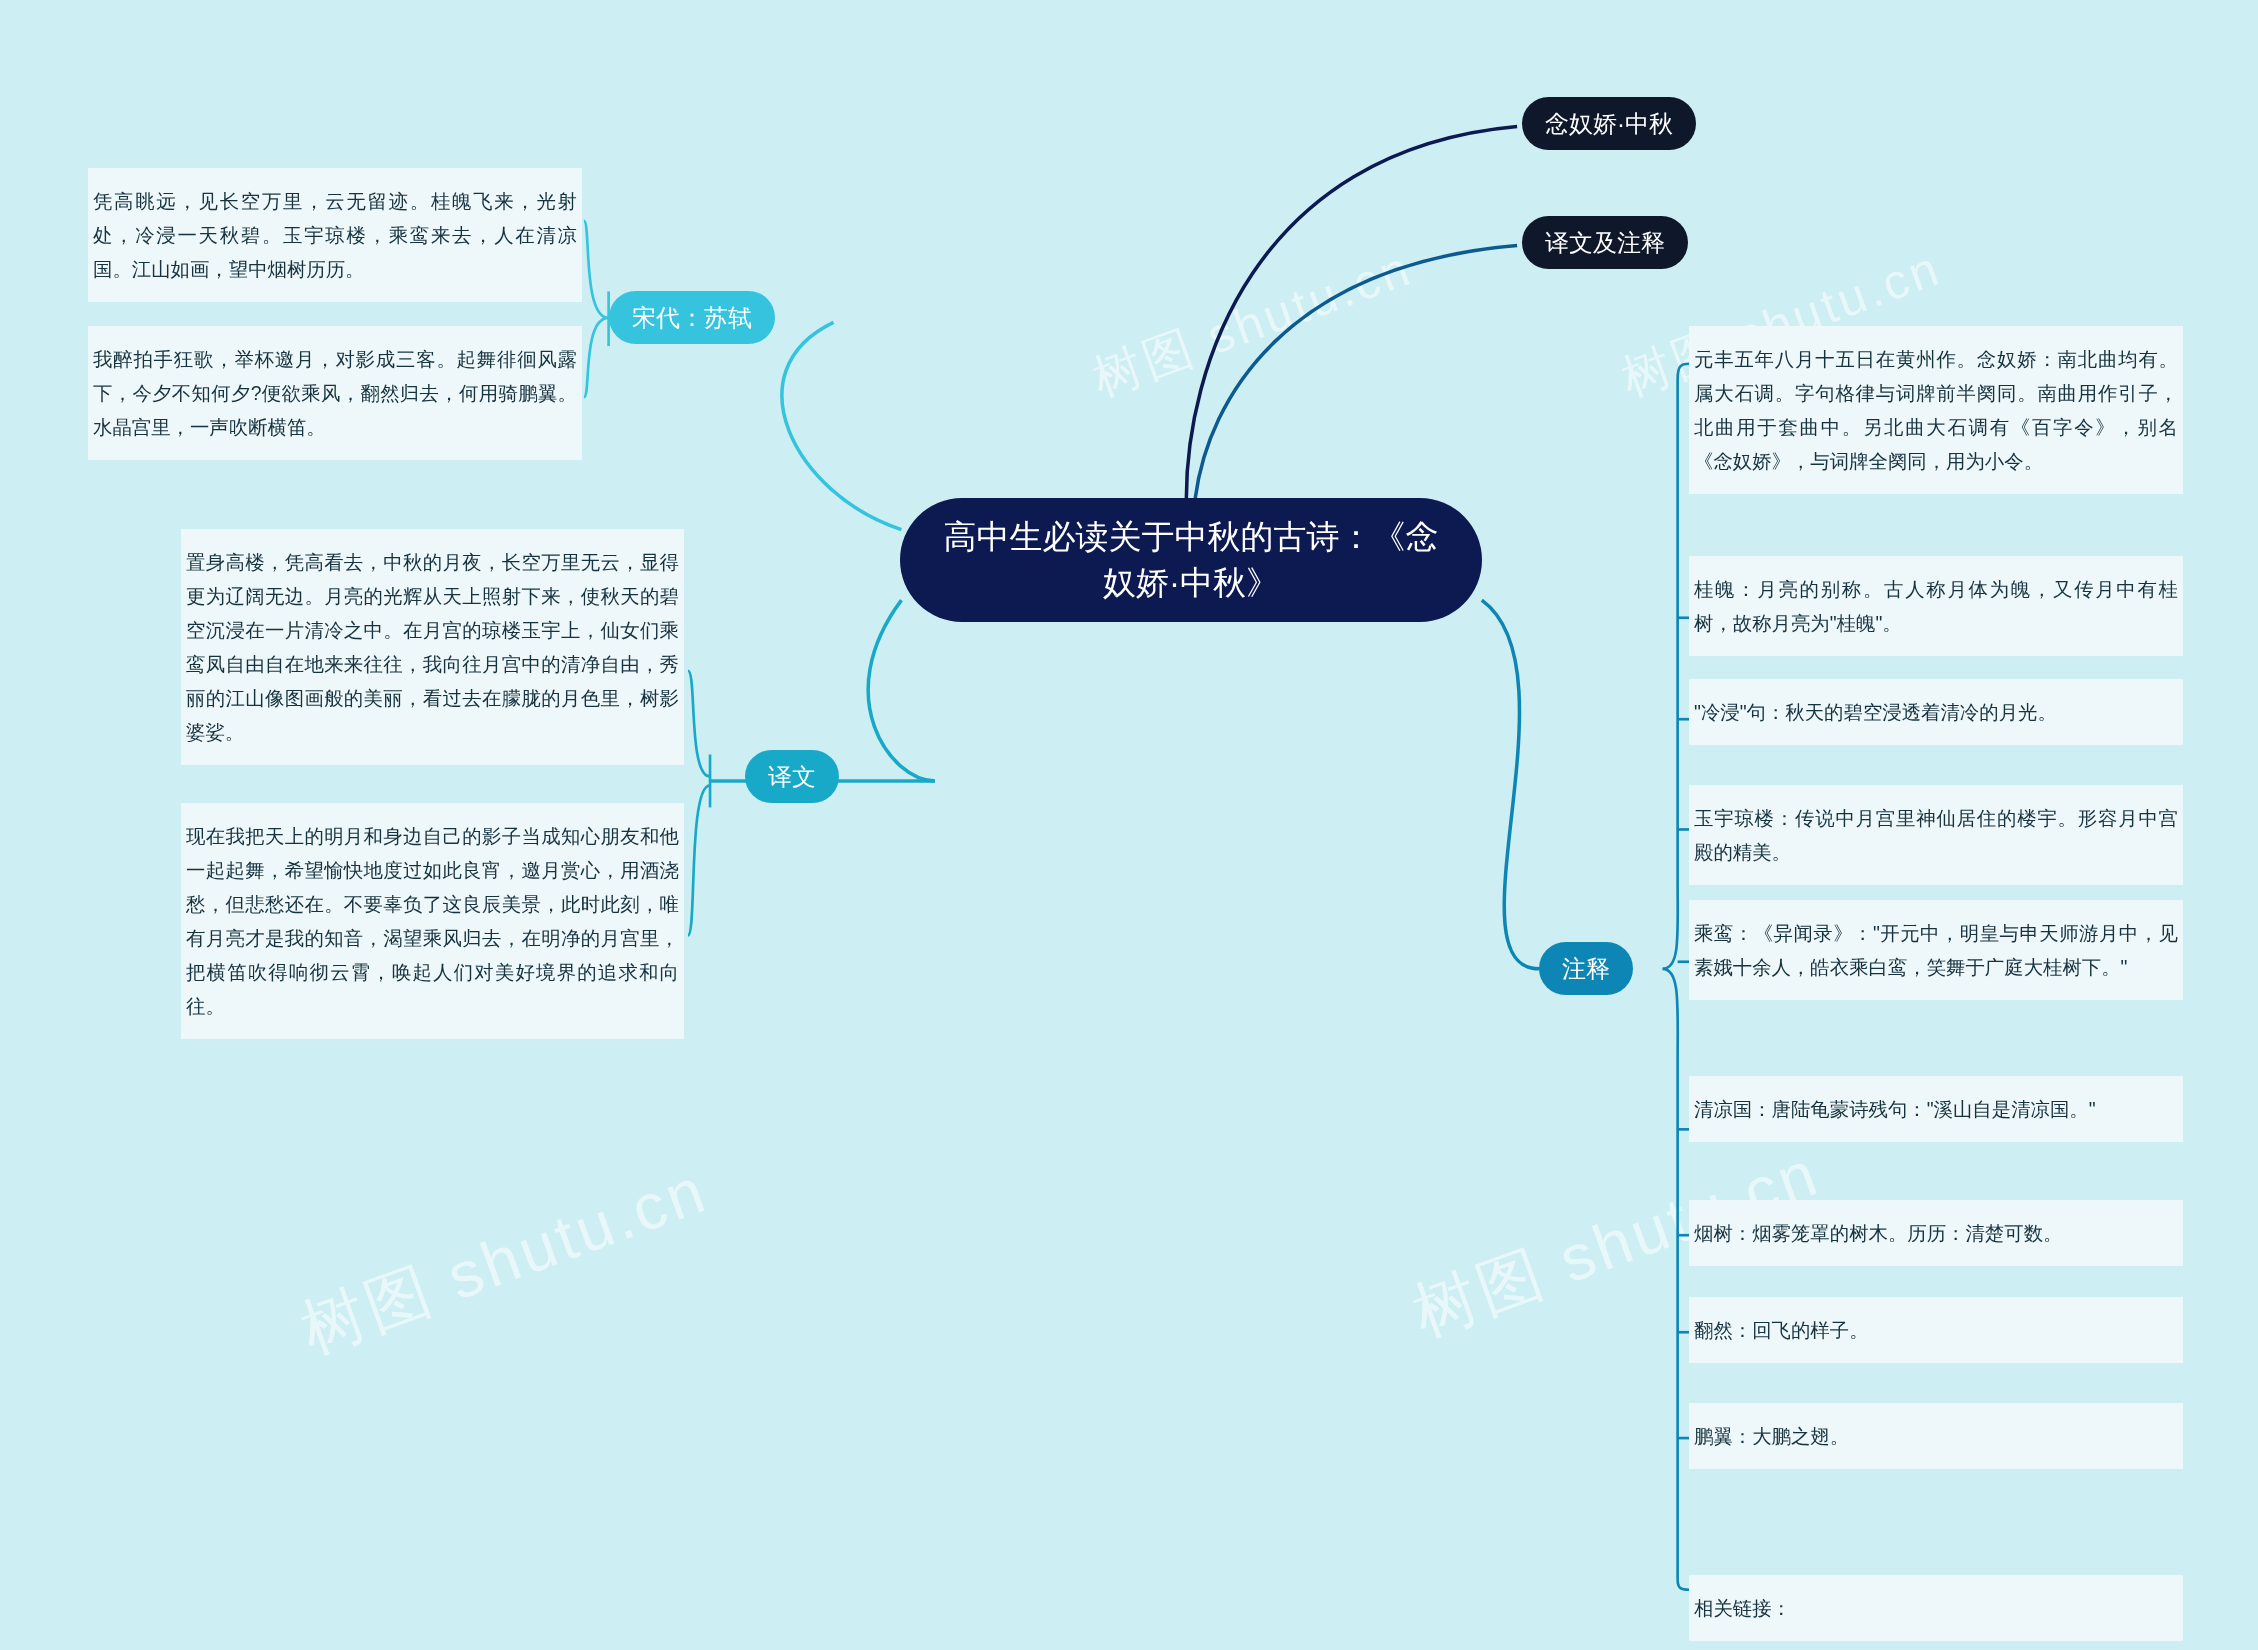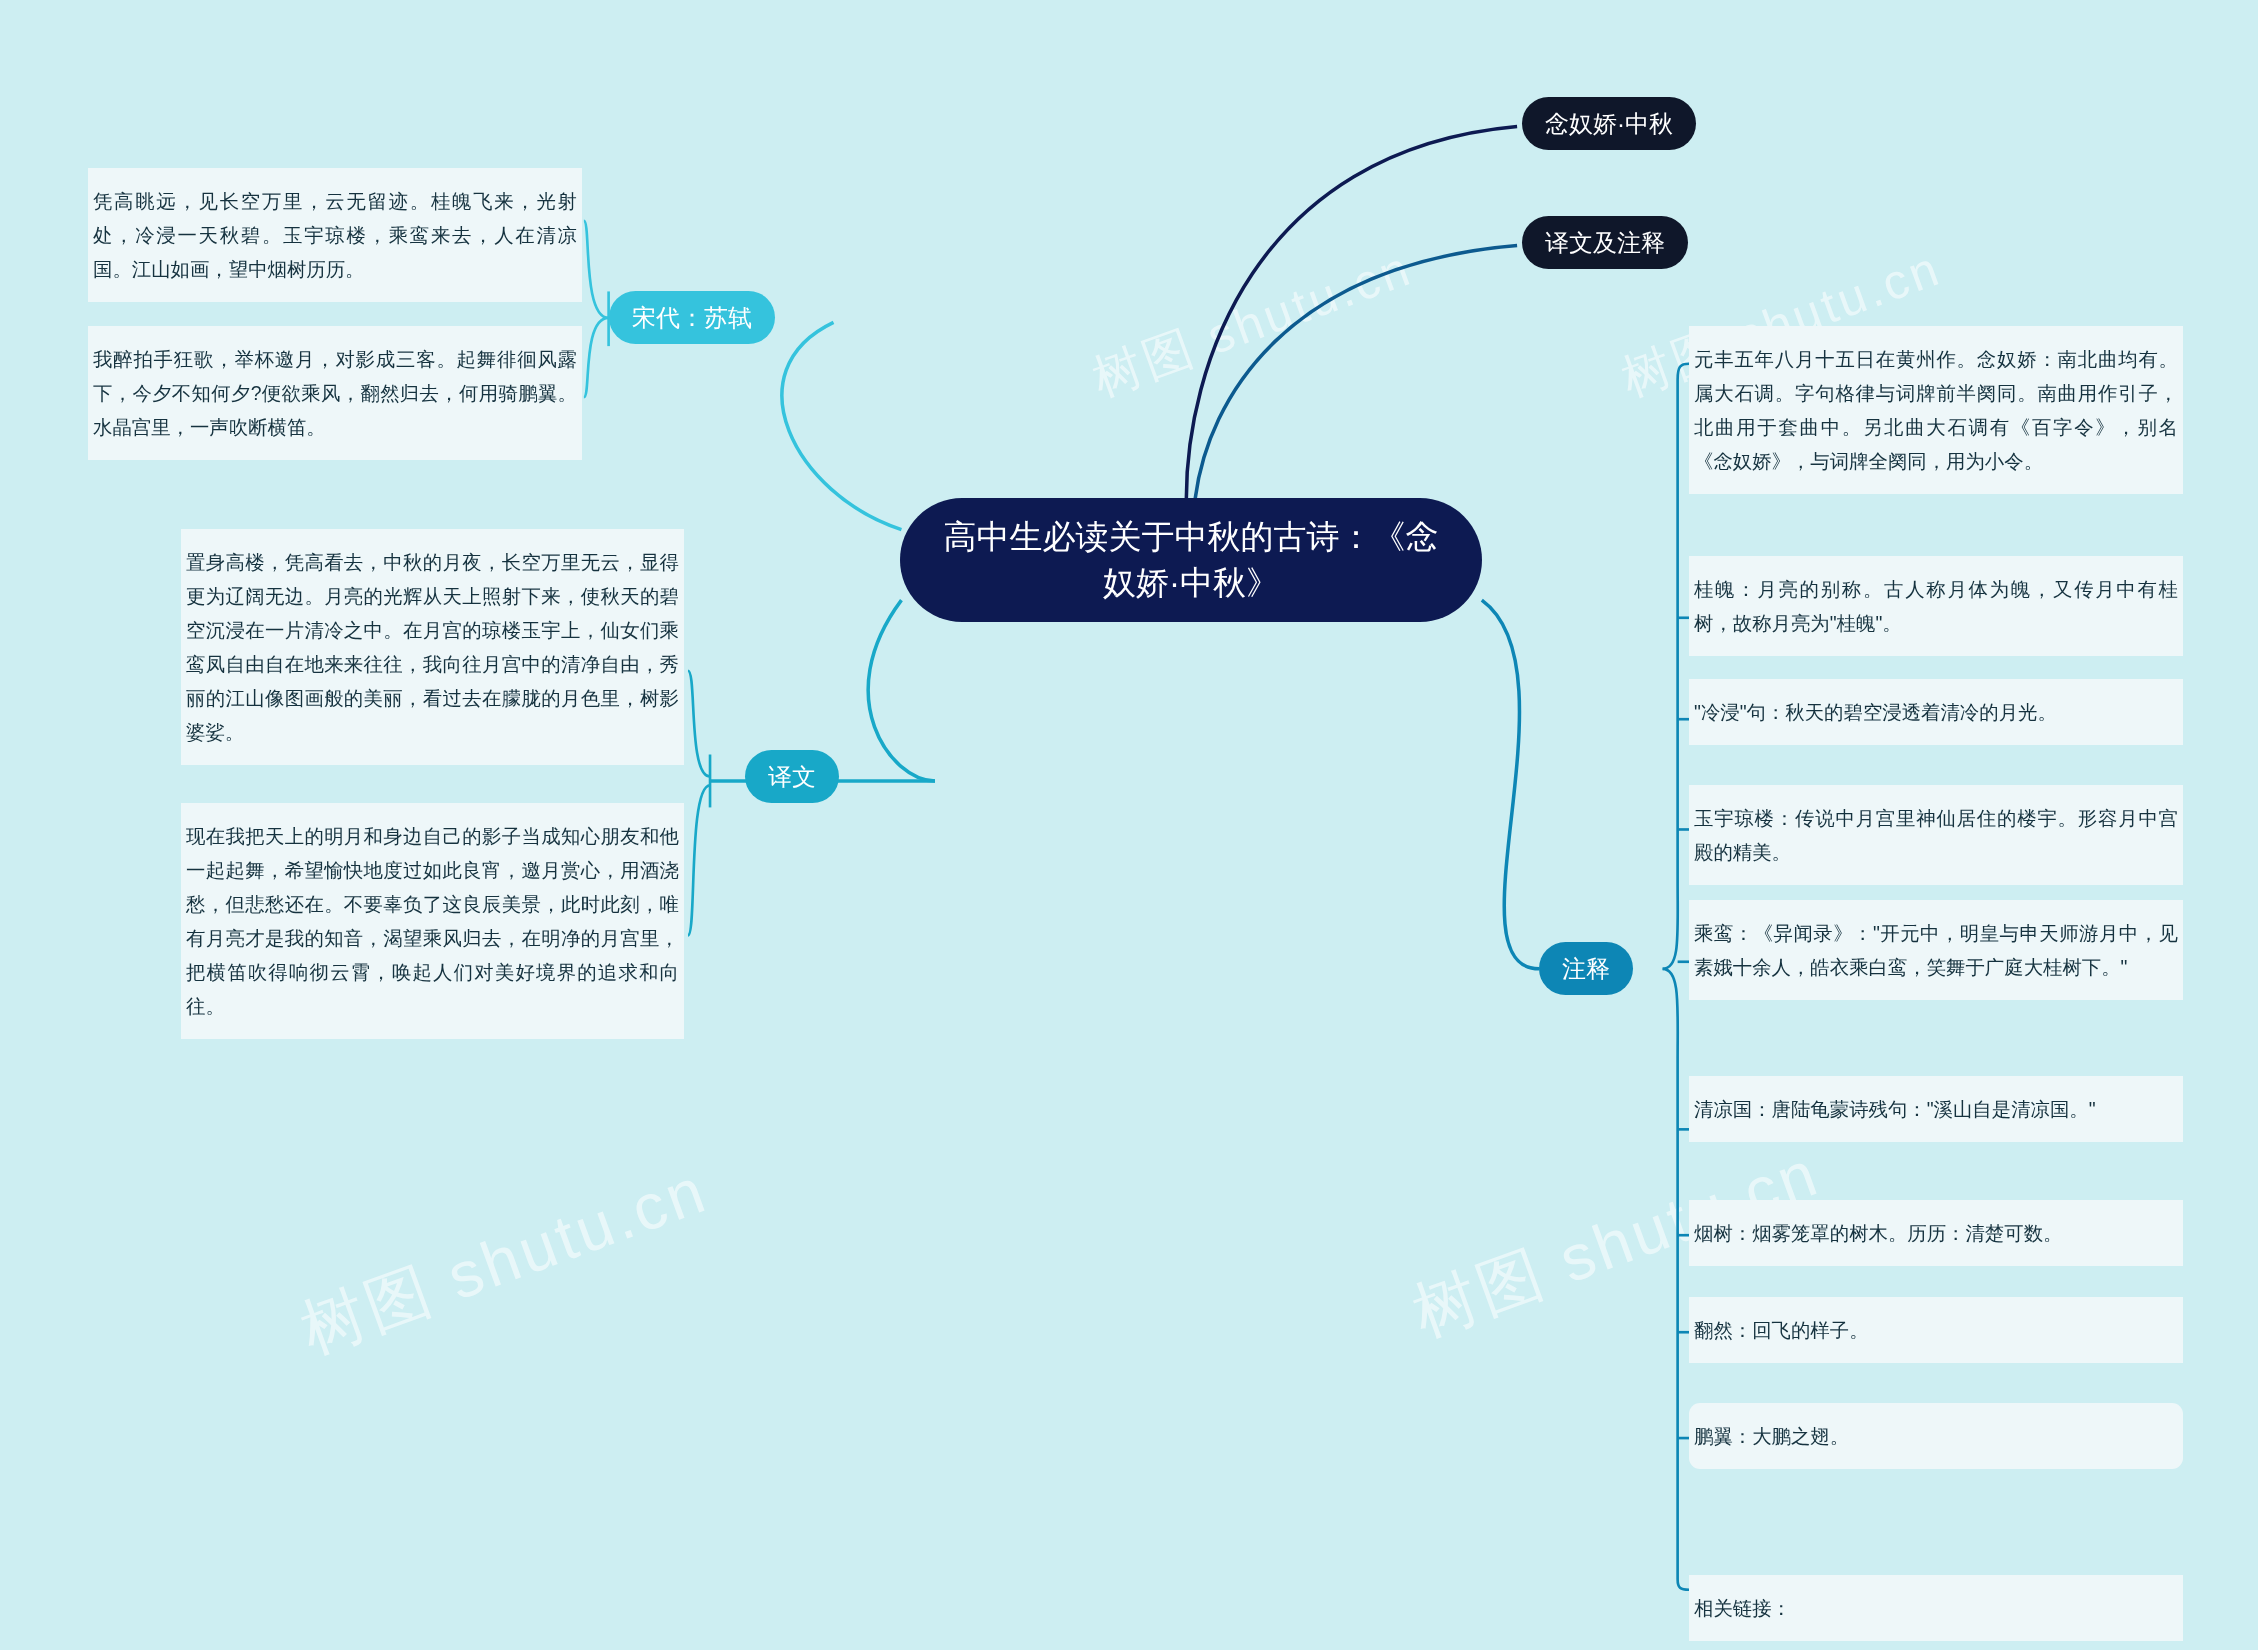--- a/index.html
+++ b/index.html
@@ -107,21 +107,21 @@
 
   
   #tb-right-1  { left: 1689px; top: 326px;  width: 494px; }
   #tb-right-2  { left: 1689px; top: 556px;  width: 494px; }
   #tb-right-3  { left: 1689px; top: 679px;  width: 494px; }
   #tb-right-4  { left: 1689px; top: 785px;  width: 494px; }
   #tb-right-5  { left: 1689px; top: 900px; width: 494px; }
   #tb-right-6  { left: 1689px; top: 1076px; width: 494px; }
   #tb-right-7  { left: 1689px; top: 1200px; width: 494px; }
   #tb-right-8  { left: 1689px; top: 1297px; width: 494px; }
-  #tb-right-9  { left: 1689px; top: 1403px; width: 494px; border-radius: 11px; }
+  #tb-right-9  { left: 1689px; top: 1403px; width: 494px; }
   #tb-right-10 { left: 1689px; top: 1575px; width: 494px; }
 </style>
 </head>
 <body>
 
 <div class="wm wm1">树图 shutu.cn</div>
 <div class="wm wm2">树图 shutu.cn</div>
 <div class="wm wm3">树图 shutu.cn</div>
 <div class="wm wm4">树图 shutu.cn</div>
 

